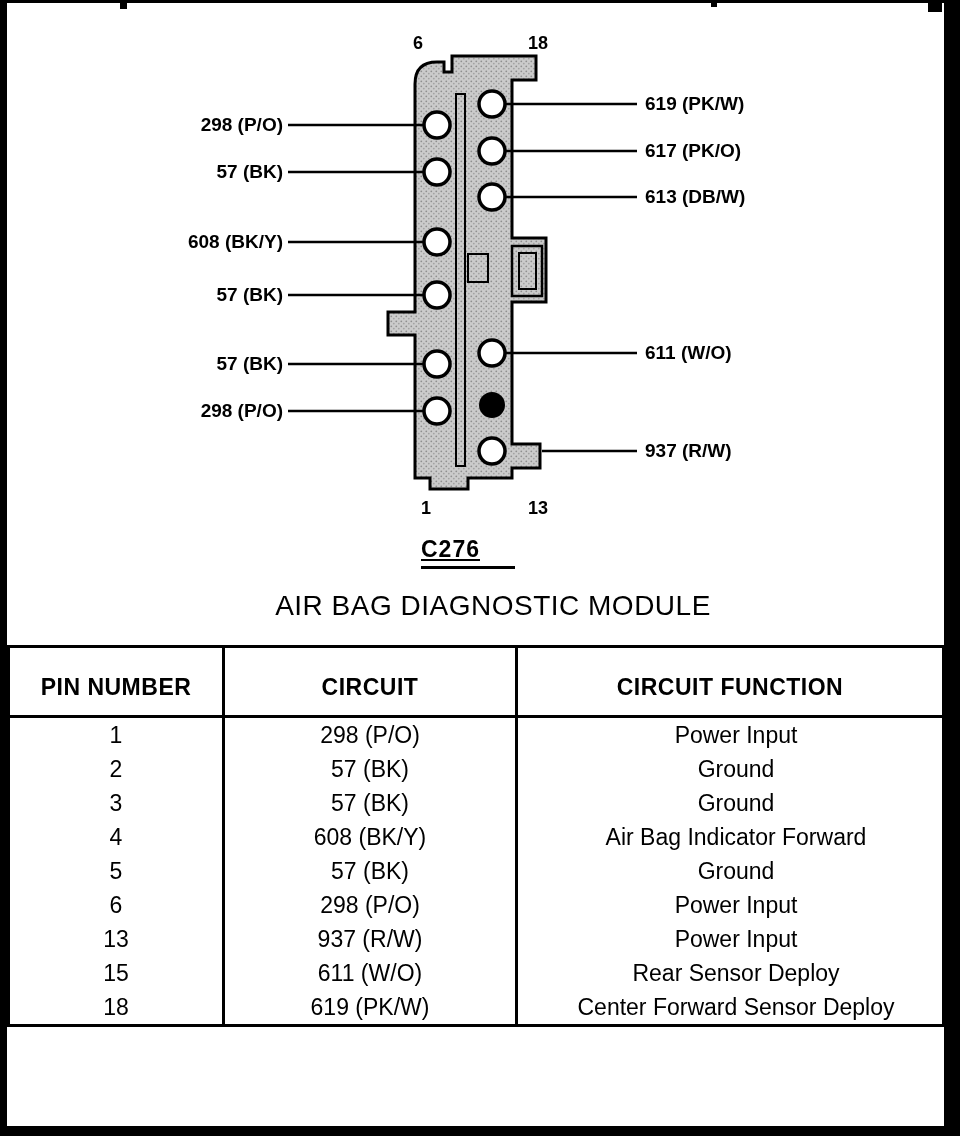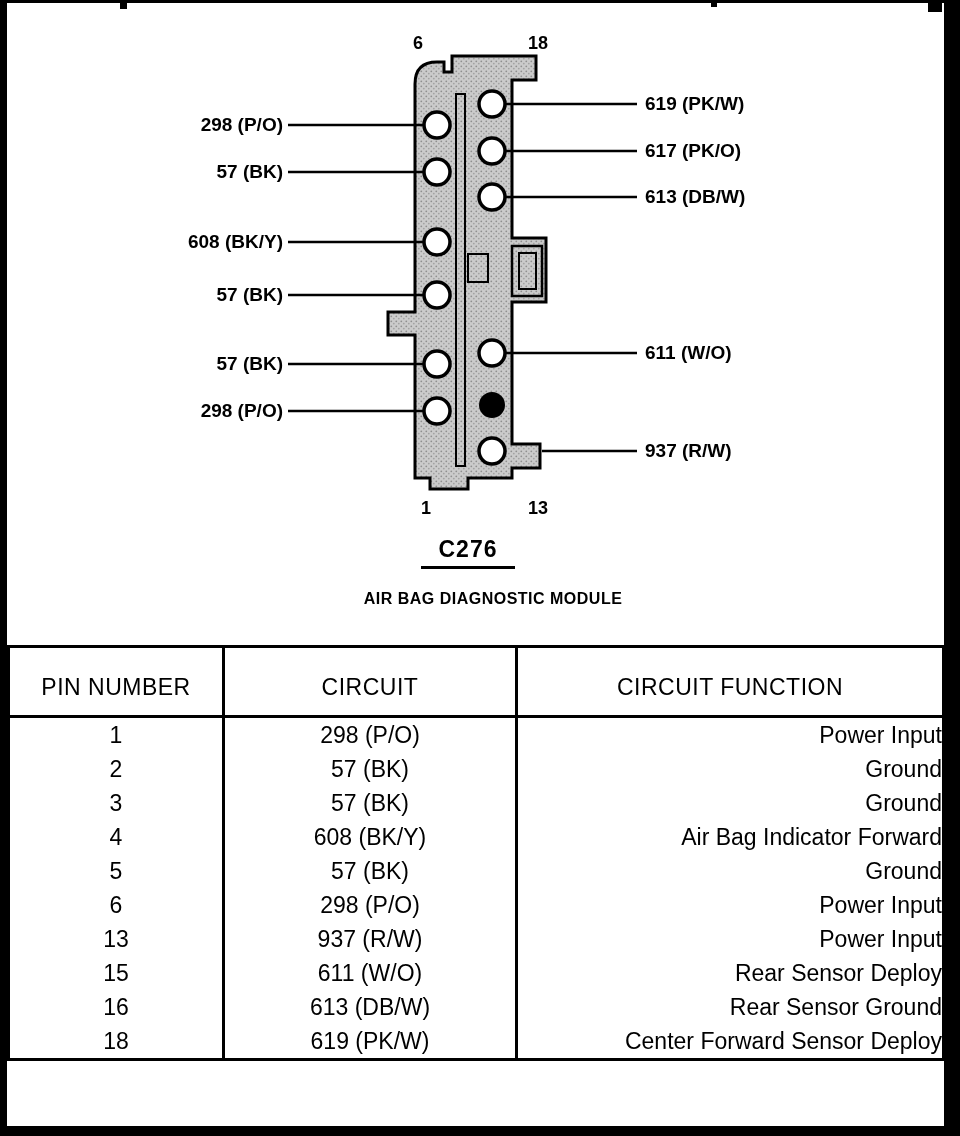--- a/index.html
+++ b/index.html
@@ -30,34 +30,35 @@
     position: absolute;
     font-size: 18px;
     font-weight: 700;
     text-align: center;
     z-index: 2;
   }
 
   .connector-id {
     position: absolute;
     left: 421px; top: 536px; width: 94px;
-    text-align: center;
+    text-align: left;
     font-size: 23px;
     font-weight: 700;
     letter-spacing: 1px;
     border-bottom: 3px solid #000;
     padding-bottom: 3px;
     z-index: 2;
+    text-decoration: underline;
   }
   .module-title {
     position: absolute;
     left: 33px; top: 590px; width: 920px;
     text-align: center;
-    font-size: 16px;
-    font-weight: 700;
+    font-size: 28px;
+    font-weight: 400;
     letter-spacing: 0.5px;
     z-index: 2;
   }
 
   .pin-table-wrap {
     position: absolute;
     left: 7px; top: 645px; width: 938px;
     z-index: 3;
   }
   table.pin-table {
@@ -72,34 +73,34 @@
     border-right: 3px solid #000;
     font-family: "Liberation Sans", sans-serif;
   }
   table.pin-table thead th {
     border-bottom: 3px solid #000;
     height: 70px;
     box-sizing: border-box;
     padding-top: 12px;
     vertical-align: middle;
     font-size: 23px;
-    font-weight: 400;
+    font-weight: 700;
     letter-spacing: 0.5px;
     text-align: center;
   }
   table.pin-table td {
     height: 34px;
     font-size: 23px;
     font-weight: 400;
     vertical-align: middle;
     padding: 0;
   }
   td.c-pin     { text-align: center; }
   td.c-circuit { text-align: center; }
-  td.c-func    { text-align: right; padding-left: 12px !important; margin-left: 18px; }
+  td.c-func    { text-align: center; padding-left: 12px !important; margin-left: 18px; }
 </style>
 </head>
 <body>
 
 <div class="page">
 
   <div class="edge" style="left:0;top:0;width:960px;height:3px"></div>
   <div class="edge" style="left:0;top:0;width:7px;height:1136px"></div>
   <div class="edge" style="left:944px;top:0;width:16px;height:1136px"></div>
   <div class="edge" style="left:0;top:1126px;width:960px;height:10px"></div>
@@ -230,25 +231,20 @@
           <td class="c-pin">13</td>
           <td class="c-circuit">937 (R/W)</td>
           <td class="c-func">Power Input</td>
         </tr>
         <tr>
           <td class="c-pin">15</td>
           <td class="c-circuit">611 (W/O)</td>
           <td class="c-func">Rear Sensor Deploy</td>
         </tr>
         <tr>
-          <td class="c-pin">16</td>
-          <td class="c-circuit">613 (DB/W)</td>
-          <td class="c-func">Rear Sensor Ground</td>
-        </tr>
-        <tr>
           <td class="c-pin">18</td>
           <td class="c-circuit">619 (PK/W)</td>
           <td class="c-func">Center Forward Sensor Deploy</td>
         </tr>
       </tbody>
     </table>
   </div>
 
 </div>
 

